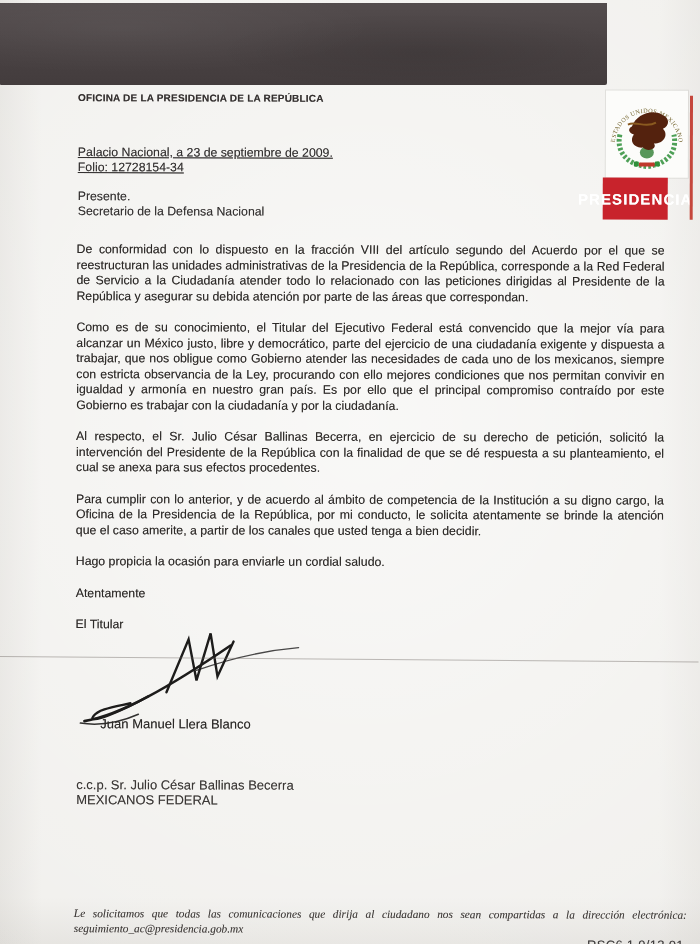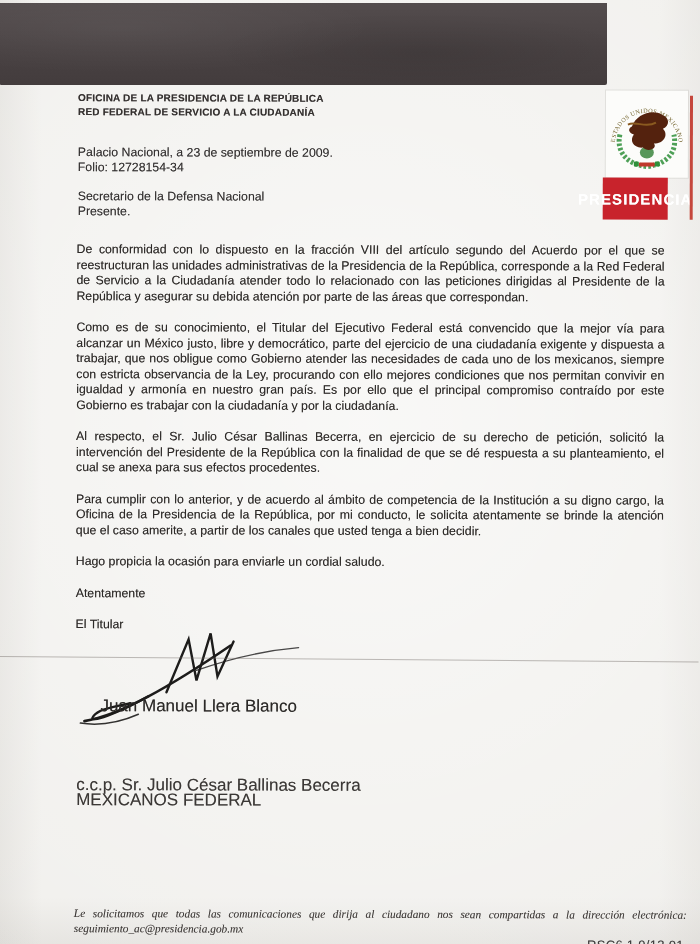--- a/index.html
+++ b/index.html
@@ -53,49 +53,49 @@
     position: absolute; left: 78px; top: 91px;
     font-size: 10px; font-weight: bold; line-height: 14px;
     letter-spacing: .2px; color: #353130;
     text-shadow: 0 0 .5px rgba(53,49,48,.55);
   }
   .date-block, .recipient-block {
     position: absolute; left: 78px;
     font-size: 12.3px; line-height: 15px; color: #333030;
     text-shadow: 0 0 .5px rgba(51,48,48,.45);
   }
-  .date-block { top: 145px; }
+  .date-block { top: 145px; text-decoration: underline; }
   .recipient-block { top: 189px; }
 
   .body-block {
     position: absolute; left: 77px; top: 242px; width: 588px;
     font-size: 12.3px; line-height: 15.5px; color: #2d2a28;
     text-align: justify;
     text-shadow: 0 0 .5px rgba(45,42,40,.5);
   }
   .body-block p { margin: 0 0 16px 0; }
   .body-block p.short { text-align: left; }
   .farewell { margin-top: 11px; }
 
   .scan-line {
     position: absolute; left: 0; top: 656px; width: 700px; height: 1px;
     background: rgba(112,106,101,.45);
     transform: rotate(0.3deg); transform-origin: 0 0;
   }
 
   .signature-svg { position: absolute; left: 80px; top: 624px; }
   .signer-name {
-    position: absolute; left: 102px; top: 696px;
-    font-size: 17px; color: #2b2927;
+    position: absolute; left: 102px; top: 716px;
+    font-size: 13px; color: #2b2927;
     text-shadow: 0 0 .5px rgba(43,41,39,.5);
   }
 
   .cc-block {
     position: absolute; left: 78px; top: 778px;
-    font-size: 17px; line-height: 14.5px; color: #3b3836;
+    font-size: 13px; line-height: 14.5px; color: #3b3836;
     text-shadow: 0 0 .5px rgba(59,56,54,.45);
   }
 
   .rsc-code {
     position: absolute; left: 540px; top: 888px; width: 146px;
     text-align: right; font-size: 13px; color: #413f3f;
     letter-spacing: .3px;
     text-shadow: 0 0 .5px rgba(65,63,63,.4);
     margin-top: 48px;
   }
@@ -131,31 +131,30 @@
         <rect x="33" y="72" width="16" height="4" rx="1" fill="#c0392b"></rect>
         <rect x="28" y="71" width="5" height="5" rx="1" fill="#2f8f3a"></rect>
         <rect x="49" y="71" width="5" height="5" rx="1" fill="#2f8f3a"></rect>
       </svg>
     </div>
     <div class="presidencia-banner">PRESIDENCIA</div>
     <div class="red-line"></div>
 
     <div class="org-block">
       <div>OFICINA DE LA PRESIDENCIA DE LA REPÚBLICA</div>
-      <div>RED FEDERAL DE SERVICIO A LA CIUDADANÍA</div>
     </div>
 
     <div class="date-block">
       <div>Palacio Nacional, a 23 de septiembre de 2009.</div>
       <div>Folio: 12728154-34</div>
     </div>
 
     <div class="recipient-block">
+      <div>Presente.</div>
       <div>Secretario de la Defensa Nacional</div>
-      <div>Presente.</div>
     </div>
 
     <div class="body-block">
       <p>De conformidad con lo dispuesto en la fracción VIII del artículo segundo del Acuerdo por el que se reestructuran las unidades administrativas de la Presidencia de la República, corresponde a la Red Federal de Servicio a la Ciudadanía atender todo lo relacionado con las peticiones dirigidas al Presidente de la República y asegurar su debida atención por parte de las áreas que correspondan.</p>
       <p>Como es de su conocimiento, el Titular del Ejecutivo Federal está convencido que la mejor vía para alcanzar un México justo, libre y democrático, parte del ejercicio de una ciudadanía exigente y dispuesta a trabajar, que nos obligue como Gobierno atender las necesidades de cada uno de los mexicanos, siempre con estricta observancia de la Ley, procurando con ello mejores condiciones que nos permitan convivir en igualdad y armonía en nuestro gran país. Es por ello que el principal compromiso contraído por este Gobierno es trabajar con la ciudadanía y por la ciudadanía.</p>
       <p>Al respecto, el Sr. Julio César Ballinas Becerra, en ejercicio de su derecho de petición, solicitó la intervención del Presidente de la República con la finalidad de que se dé respuesta a su planteamiento, el cual se anexa para sus efectos procedentes.</p>
       <p>Para cumplir con lo anterior, y de acuerdo al ámbito de competencia de la Institución a su digno cargo, la Oficina de la Presidencia de la República, por mi conducto, le solicita atentamente se brinde la atención que el caso amerite, a partir de los canales que usted tenga a bien decidir.</p>
       <p class="short">Hago propicia la ocasión para enviarle un cordial saludo.</p>
       <p class="short farewell">Atentamente</p>
       <p class="short">El Titular</p>

